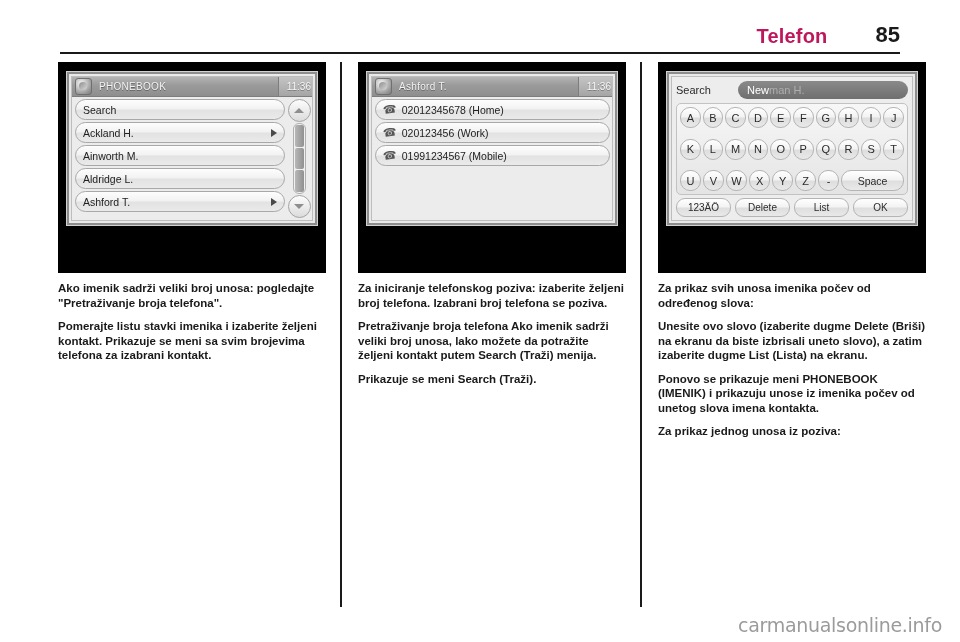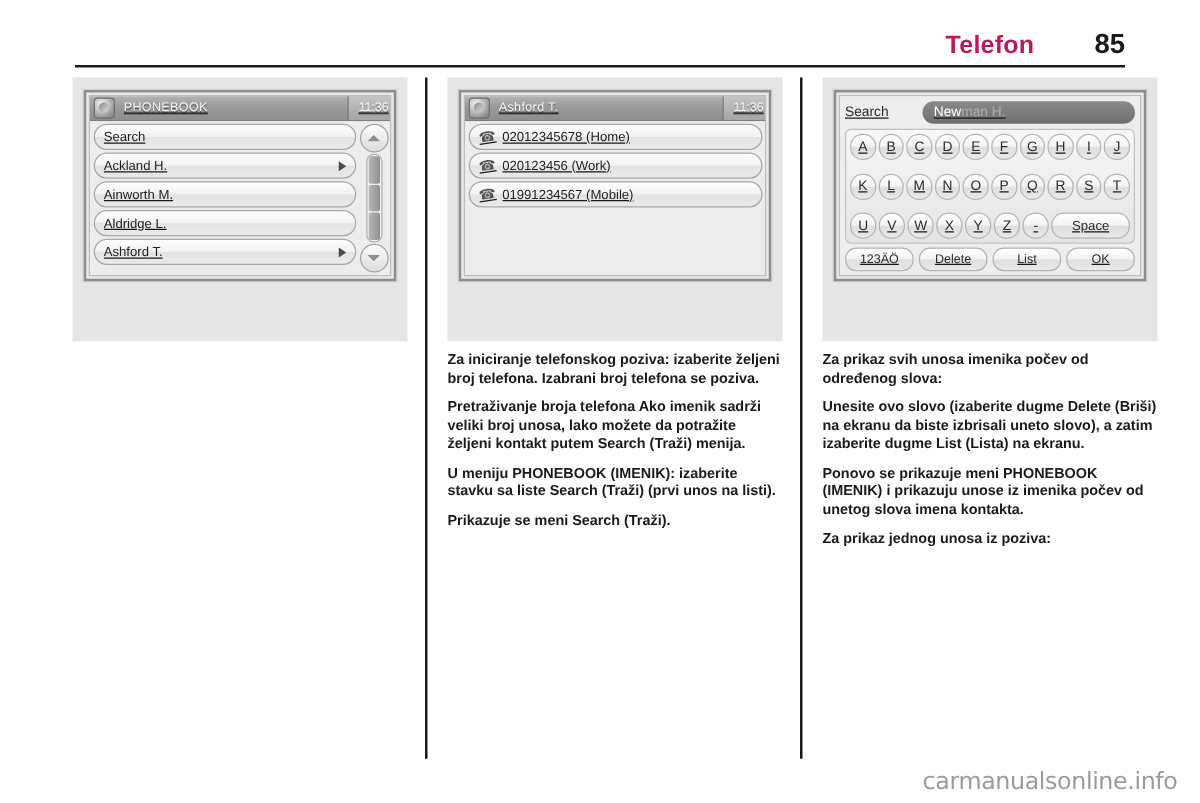--- a/index.html
+++ b/index.html
@@ -71,25 +71,24 @@
     top: 0;
     width: 2px;
     height: 545px;
     background: #1a1a1a;
   }
   .div-a { left: 340px; }
   .div-b { left: 640px; }
 
   
   .figure {
-    background: #e5e5e5;
+    background: #000000;
     padding: 10px 9px;
     box-sizing: border-box;
     width: 268px;
-    text-decoration: underline;
   }
   .fig-pad-tall { height: 211px; }
 
   
   .screen {
     border: 2px solid #8d8d8d;
     background: #e9e9e9;
     box-sizing: border-box;
     width: 250px;
     height: 153px;
@@ -414,20 +413,24 @@
               <div class="sc-btn sc-down">
                   <span></span>
                 </div>
             </div>
           </div>
 
         </div>
       </div>
     </div>
 
+    <div class="copy">
+      <p>Ako imenik sadrži veliki broj unosa: pogledajte "Pretraživanje broja telefona".</p>
+      <p>Pomerajte listu stavki imenika i izaberite željeni kontakt. Prikazuje se meni sa svim brojevima telefona za izabrani kontakt.</p>
+    </div>
   </div>
 
   <div class="col col-2">
 
     <div class="figure fig-pad-tall">
       <div class="screen">
         <div class="screen-inner">
 
           <div class="titlebar">
             <div class="tb-icon"></div>
@@ -457,21 +460,20 @@
             </div>
           </div>
 
         </div>
       </div>
     </div>
 
     <div class="copy">
       <p>Za iniciranje telefonskog poziva: izaberite željeni broj telefona. Izabrani broj telefona se poziva.</p>
       <p>Pretraživanje broja telefona Ako imenik sadrži veliki broj unosa, lako možete da potražite željeni kontakt putem Search (Traži) menija.</p>
-      <p>U meniju PHONEBOOK (IMENIK): izaberite stavku sa liste Search (Traži) (prvi unos na listi).</p>
       <p>Prikazuje se meni Search (Traži).</p>
     </div>
   </div>
 
   <div class="col col-3">
 
     <div class="figure fig-pad-tall">
       <div class="screen">
         <div class="screen-inner">
           <div class="kb-body">

